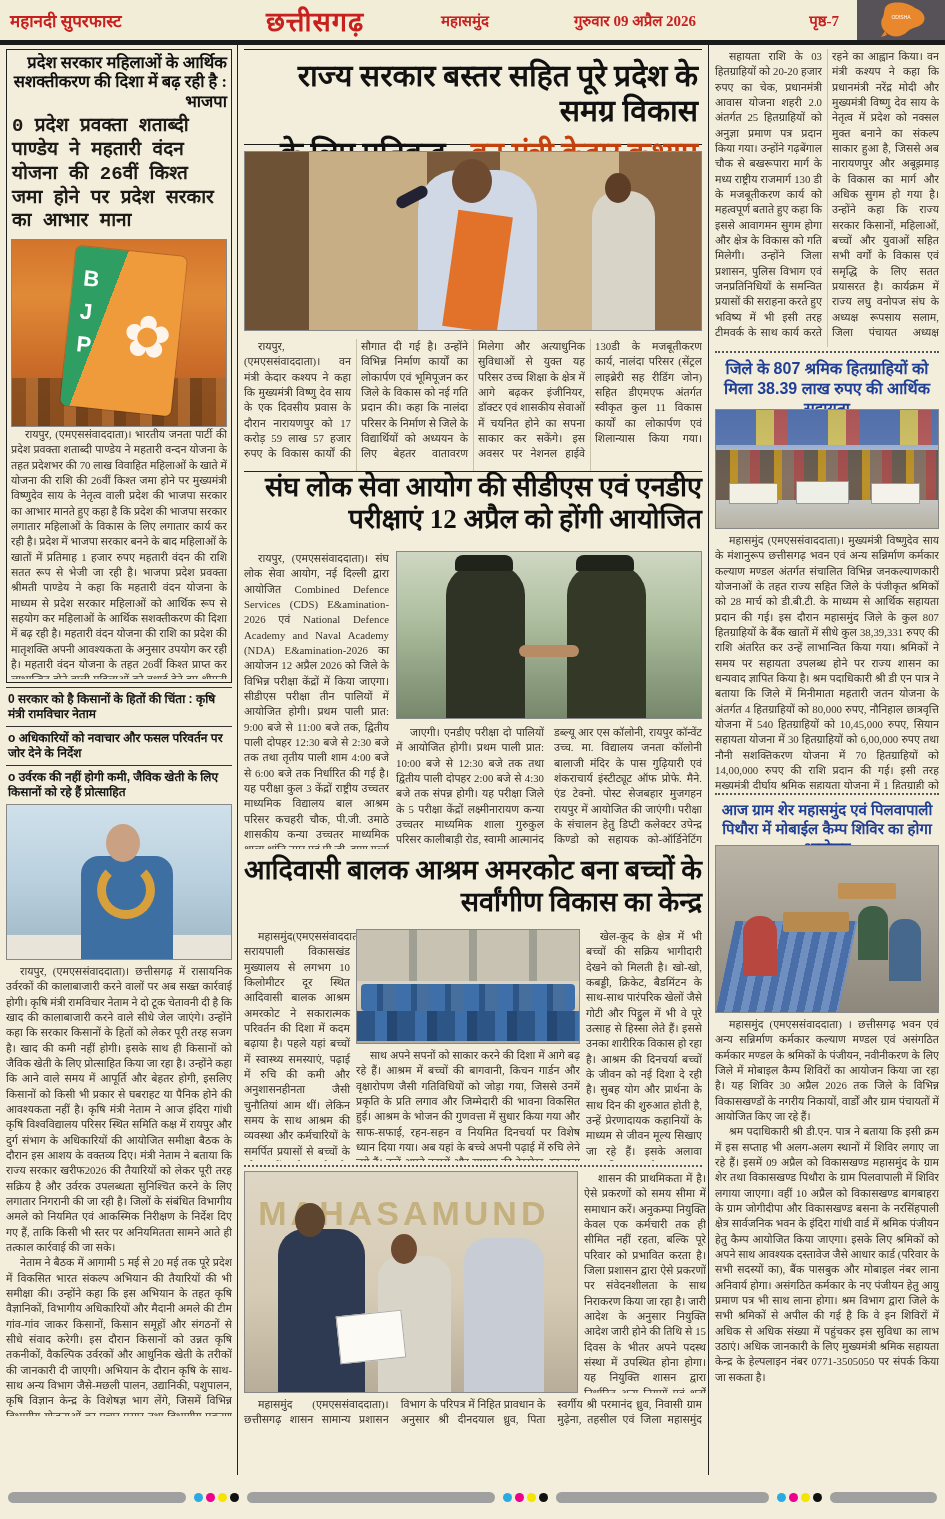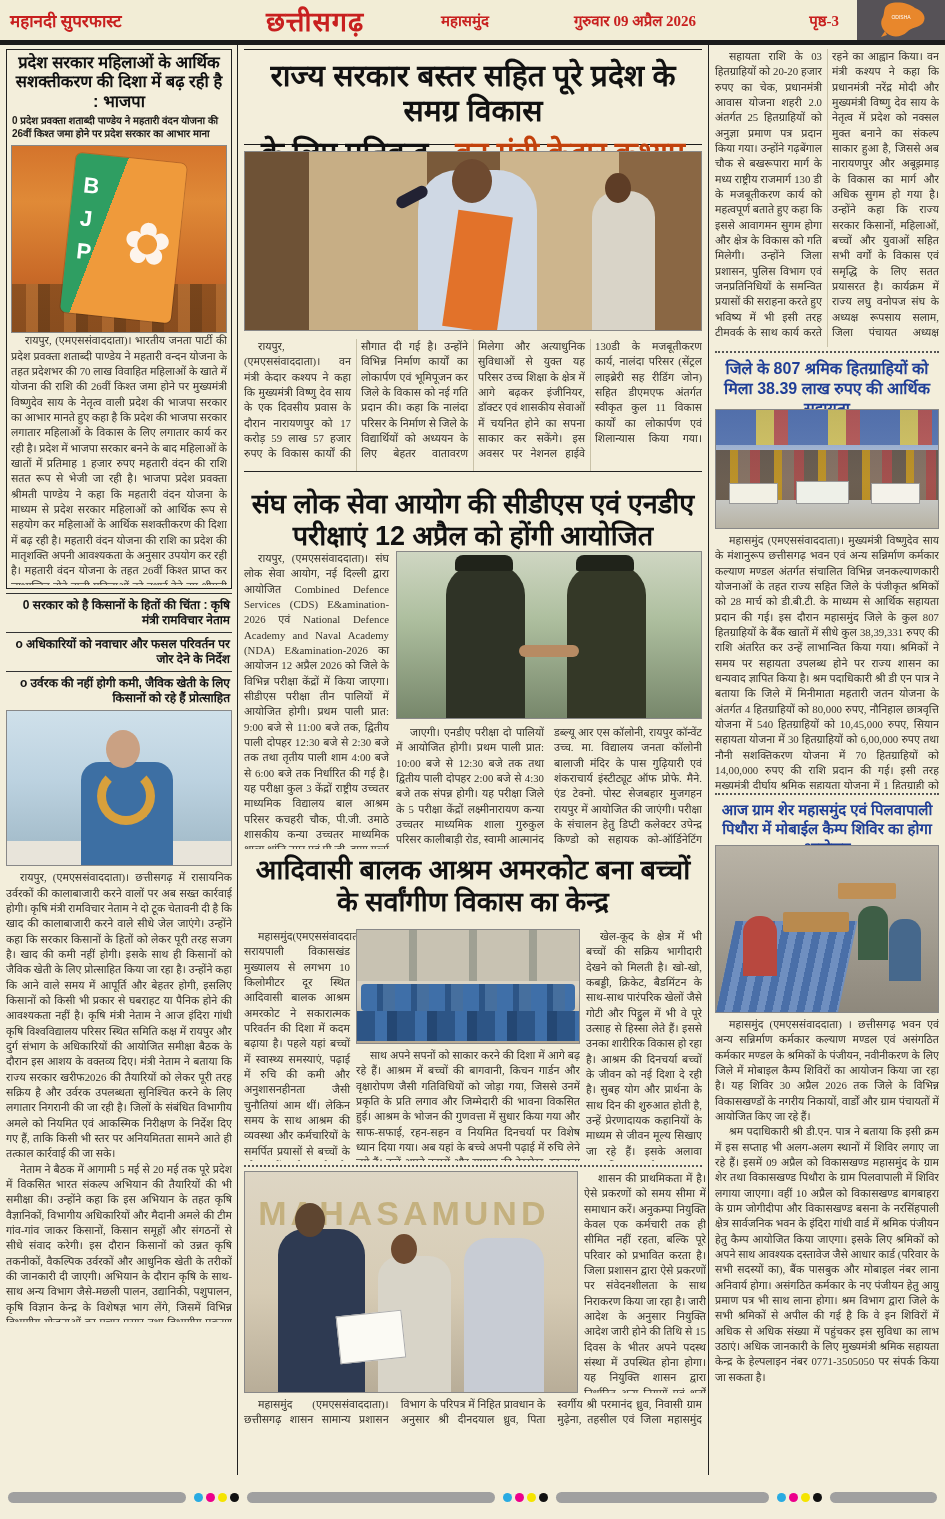--- a/index.html
+++ b/index.html
@@ -17,45 +17,45 @@
   .m-map{width:88px;height:40px;background:#565257;position:relative;overflow:hidden;flex:none;}
   .m-map svg{position:absolute;left:14px;top:1px;}
   .black-rule{height:5px;background:#1b1b1b;}
 
   
   .content{display:grid;grid-template-columns:238px 470px 237px;height:1430px;}
   .colL{border-right:1.5px solid #222;padding:4px 5px 0 6px;overflow:hidden;}
   .colM{padding:4px 6px 0 6px;overflow:hidden;}
   .colR{border-left:1.5px solid #222;padding:4px 6px 0 6px;overflow:hidden;}
 
-  .hl{font-family:Liberation Sans, sans-serif;color:#111;font-weight:bold;text-align:center;line-height:1.18;}
+  .hl{font-family:Liberation Serif, serif;color:#111;font-weight:bold;text-align:right;line-height:1.18;}
   .body-txt{font-size:10.8px;line-height:1.42;color:#33302a;text-align:justify;overflow:hidden;}
   .body-txt p{margin:0;text-indent:14px;}
   .dotted{border-top:2px dotted #555;margin:4px 0;}
 
   
   .a1-box{border:1.2px solid #222;padding:3px 4px;margin-bottom:4px;}
   .a1-head{font-size:16.5px;}
-  .a1-sub{font-size:10px;font-weight:bold;color:#1d1b18;line-height:1.25;text-align:left;margin:4px 1px 5px 1px;font-family:Liberation Sans, sans-serif;}
+  .a1-sub{font-size:19px;font-weight:bold;color:#1d1b18;line-height:1.25;text-align:left;margin:4px 1px 5px 1px;font-family:Liberation Mono, monospace;}
   .a1-body{height:252px;}
   .a2-head{font-size:21px;margin:2px 0 4px 0;}
   .bullets{font-family:"Liberation Sans", sans-serif;}
-  .bullet{border-top:1.2px solid #333;padding:4px 2px;font-size:12px;font-weight:bold;text-align:right;line-height:1.25;color:#141414;}
+  .bullet{border-top:1.2px solid #333;padding:4px 2px;font-size:12px;font-weight:bold;text-align:left;line-height:1.25;color:#141414;}
   .a2-body{height:452px;margin-top:4px;}
 
   
   .main-hl-box{border:1.5px solid #1a1a1a;border-left:none;border-right:none;padding:8px 4px 6px 4px;height:96px;}
   .main-hl1{font-size:30px;}
   .main-hl2{font-size:30px;margin-top:6px;}
   .red{color:#c2410c;}
   .main-row{display:flex;height:180px;margin-top:6px;}
   .main-bullets{width:114px;flex:none;padding-right:6px;}
   .mbullet{font-family:"Liberation Sans", sans-serif;font-size:14.5px;font-weight:bold;line-height:1.3;color:#17150f;border-bottom:2px solid #c43b2c;padding-bottom:6px;margin-bottom:6px;}
   .main-body4{margin-top:8px;height:132px;column-count:4;column-gap:10px;column-rule:1px solid #c9c2a8;}
-  .upsc-head{font-size:27px;height:76px;padding-top:17px;border-top:1.5px solid #222;}
+  .upsc-head{font-size:27px;height:76px;padding-top:0;border-top:1.5px solid #222;}
   .upsc-row{display:flex;height:298px;margin-top:4px;}
   .upsc-c1{width:152px;flex:none;padding-right:7px;}
   .upsc-right{flex:1;display:flex;flex-direction:column;}
   .upsc-below{margin-top:6px;flex:1;column-count:2;column-gap:10px;overflow:hidden;}
   .ashram-head{font-size:27px;height:80px;padding-top:6px;}
   .ashram-row{display:flex;height:232px;}
   .ashram-c1{width:112px;flex:none;padding-right:6px;}
   .ashram-mid{flex:1;display:flex;flex-direction:column;padding-right:6px;}
   .ashram-c3{width:116px;flex:none;}
   .dd-head{font-size:22px;color:#d8201d;height:36px;margin-top:2px;}
@@ -135,21 +135,21 @@
 </head>
 <body>
 
 <div class="page">
 
   <div class="masthead">
     <div class="m-brand">महानदी सुपरफास्ट</div>
     <div class="m-title">छत्तीसगढ़</div>
     <div class="m-city">महासमुंद</div>
     <div class="m-date">गुरुवार 09 अप्रैल 2026</div>
-    <div class="m-page">पृष्ठ-3</div>
+    <div class="m-page">पृष्ठ-7</div>
     <div class="m-map">
       <svg width="60" height="38" viewBox="0 0 60 38">
         <path d="M18 3 C26 0 38 2 44 7 C52 10 56 16 52 22 C48 27 40 26 36 31 C31 36 22 37 17 33 C11 29 8 22 12 16 C14 11 12 6 18 3 Z" fill="#e8872c"></path>
         <path d="M14 30 L10 36 L16 34 Z" fill="#e8872c"></path>
         <text x="30" y="18" font-size="5" fill="#fff" text-anchor="middle" font-family="Liberation Sans, sans-serif">ODISHA</text>
       </svg>
     </div>
   </div>
   <div class="black-rule"></div>
 

